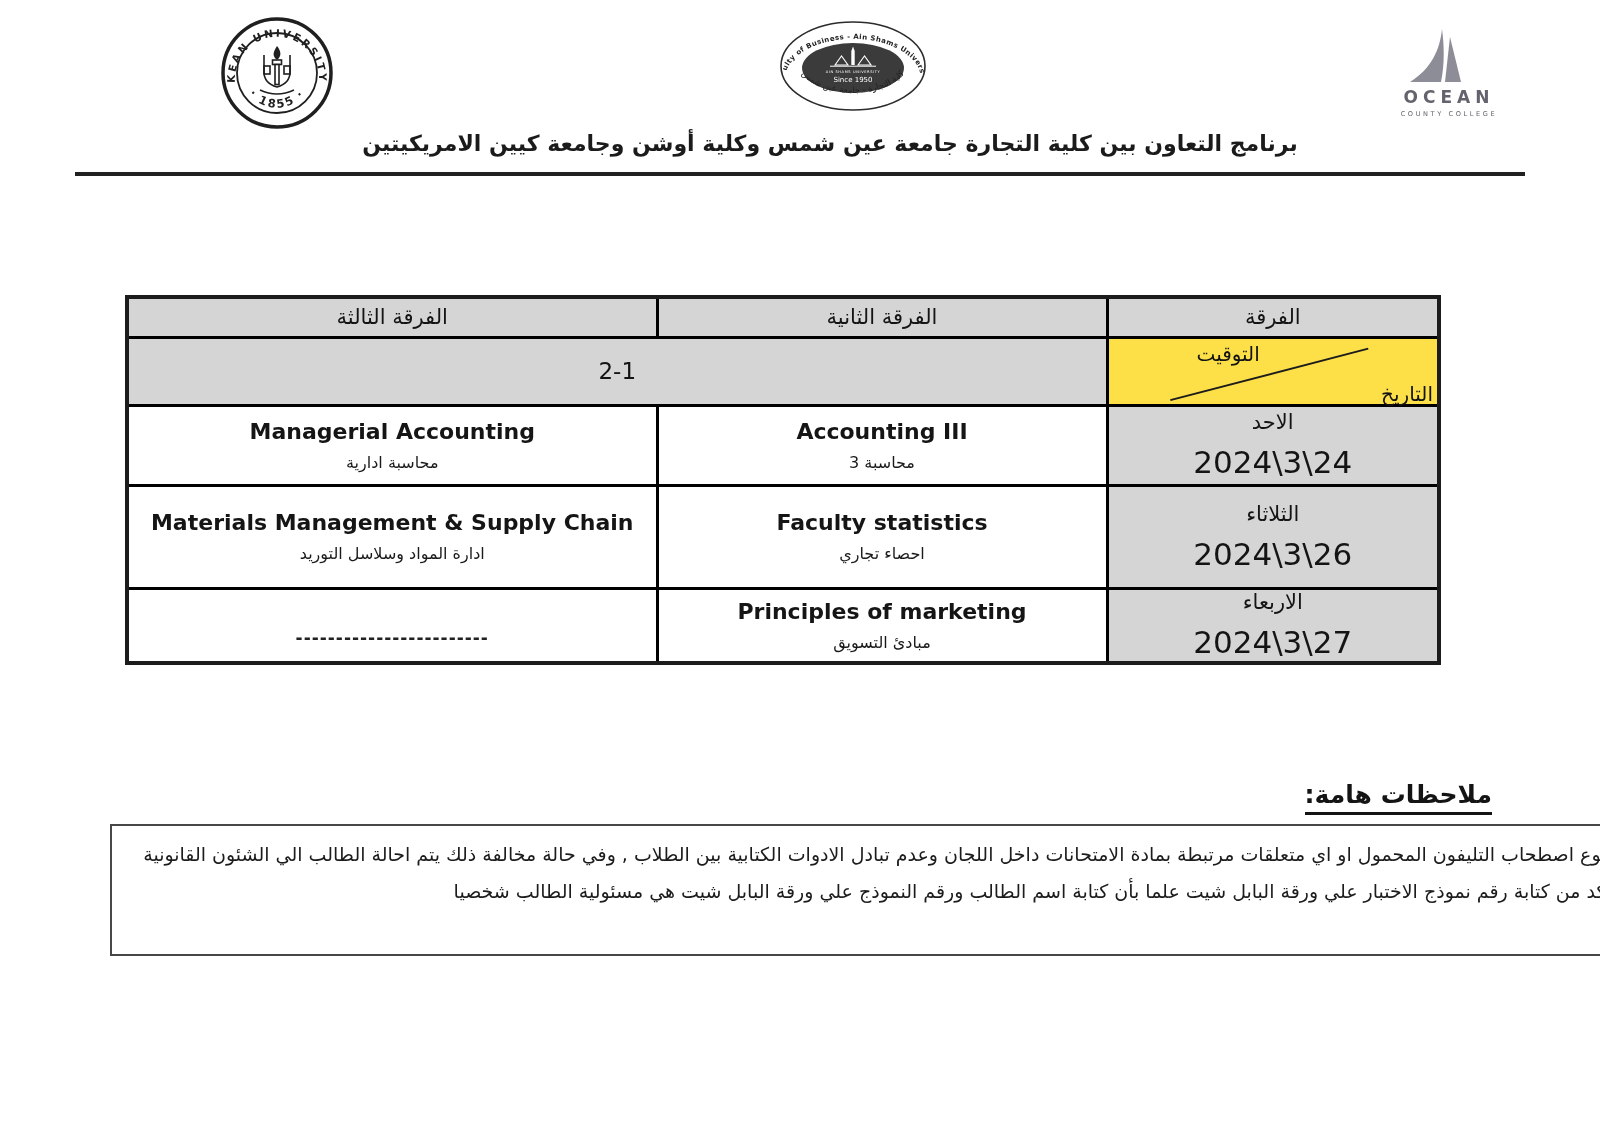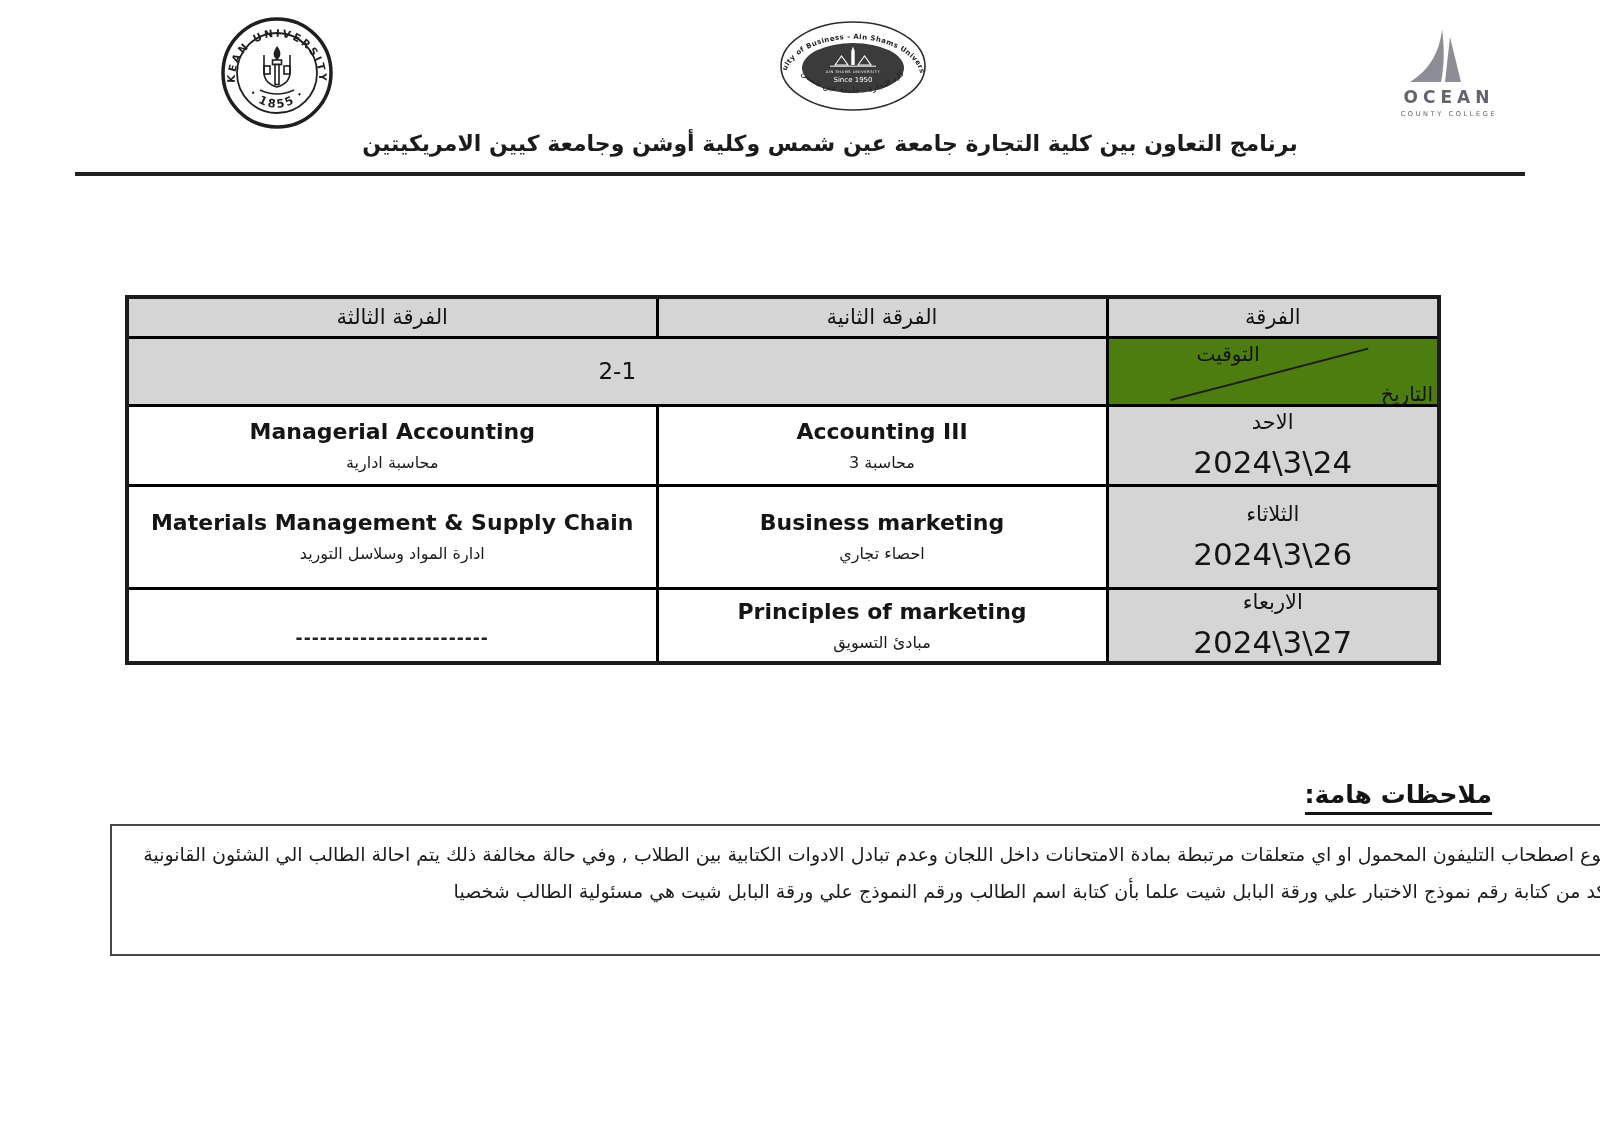--- a/index.html
+++ b/index.html
@@ -51,21 +51,21 @@
   tr.r2{height:103px;}
   tr.r3{height:75px;}
   .exam-table th{
     background:#d5d5d5;direction:rtl;
     font-size:21px;font-weight:normal;color:#141414;
   }
   .time-cell{
     background:#d5d5d5;direction:ltr;
     font-size:23px;color:#141414;
   }
-  .diag-cell{background:#4d7c0f;position:relative;}
+  .diag-cell{background:#fde047;position:relative;}
   .diag-cell .diag-svg{position:absolute;left:0;top:0;width:100%;height:100%;}
   .diag-top{
     position:absolute;left:88px;top:3px;
     font-size:20px;direction:rtl;color:#141414;
   }
   .diag-bottom{
     position:absolute;right:4px;bottom:-2px;
     font-size:20px;direction:rtl;color:#141414;
   }
   td.subj{background:#ffffff;}
@@ -194,21 +194,21 @@
         </td>
       </tr>
 
 
       <tr class="r2">
         <td class="subj">
           <div class="en">Materials Management &amp; Supply Chain</div>
           <div class="ar">ادارة المواد وسلاسل التوريد</div>
         </td>
         <td class="subj">
-          <div class="en">Business marketing</div>
+          <div class="en">Faculty statistics</div>
           <div class="ar">احصاء تجاري</div>
         </td>
         <td class="datec">
           <div class="day">الثلاثاء</div>
           <div class="date">2024\3\26</div>
         </td>
       </tr>
 
       <tr class="r3">
         <td class="subj">

